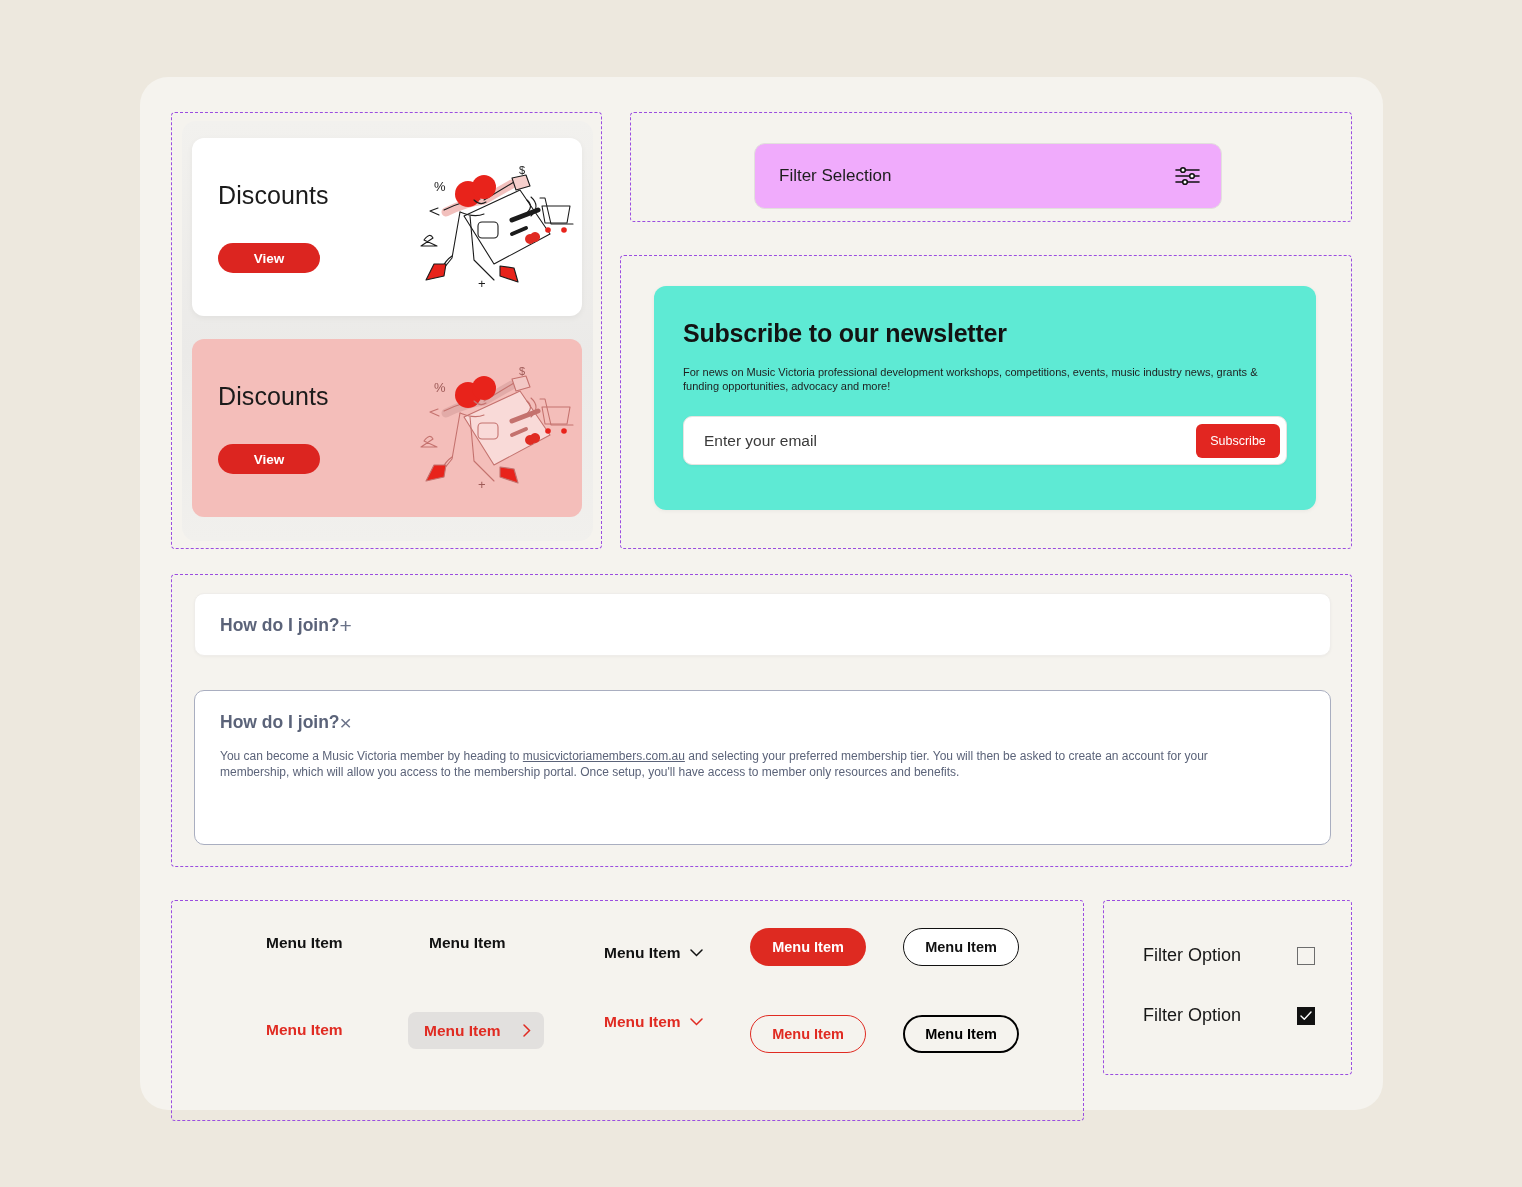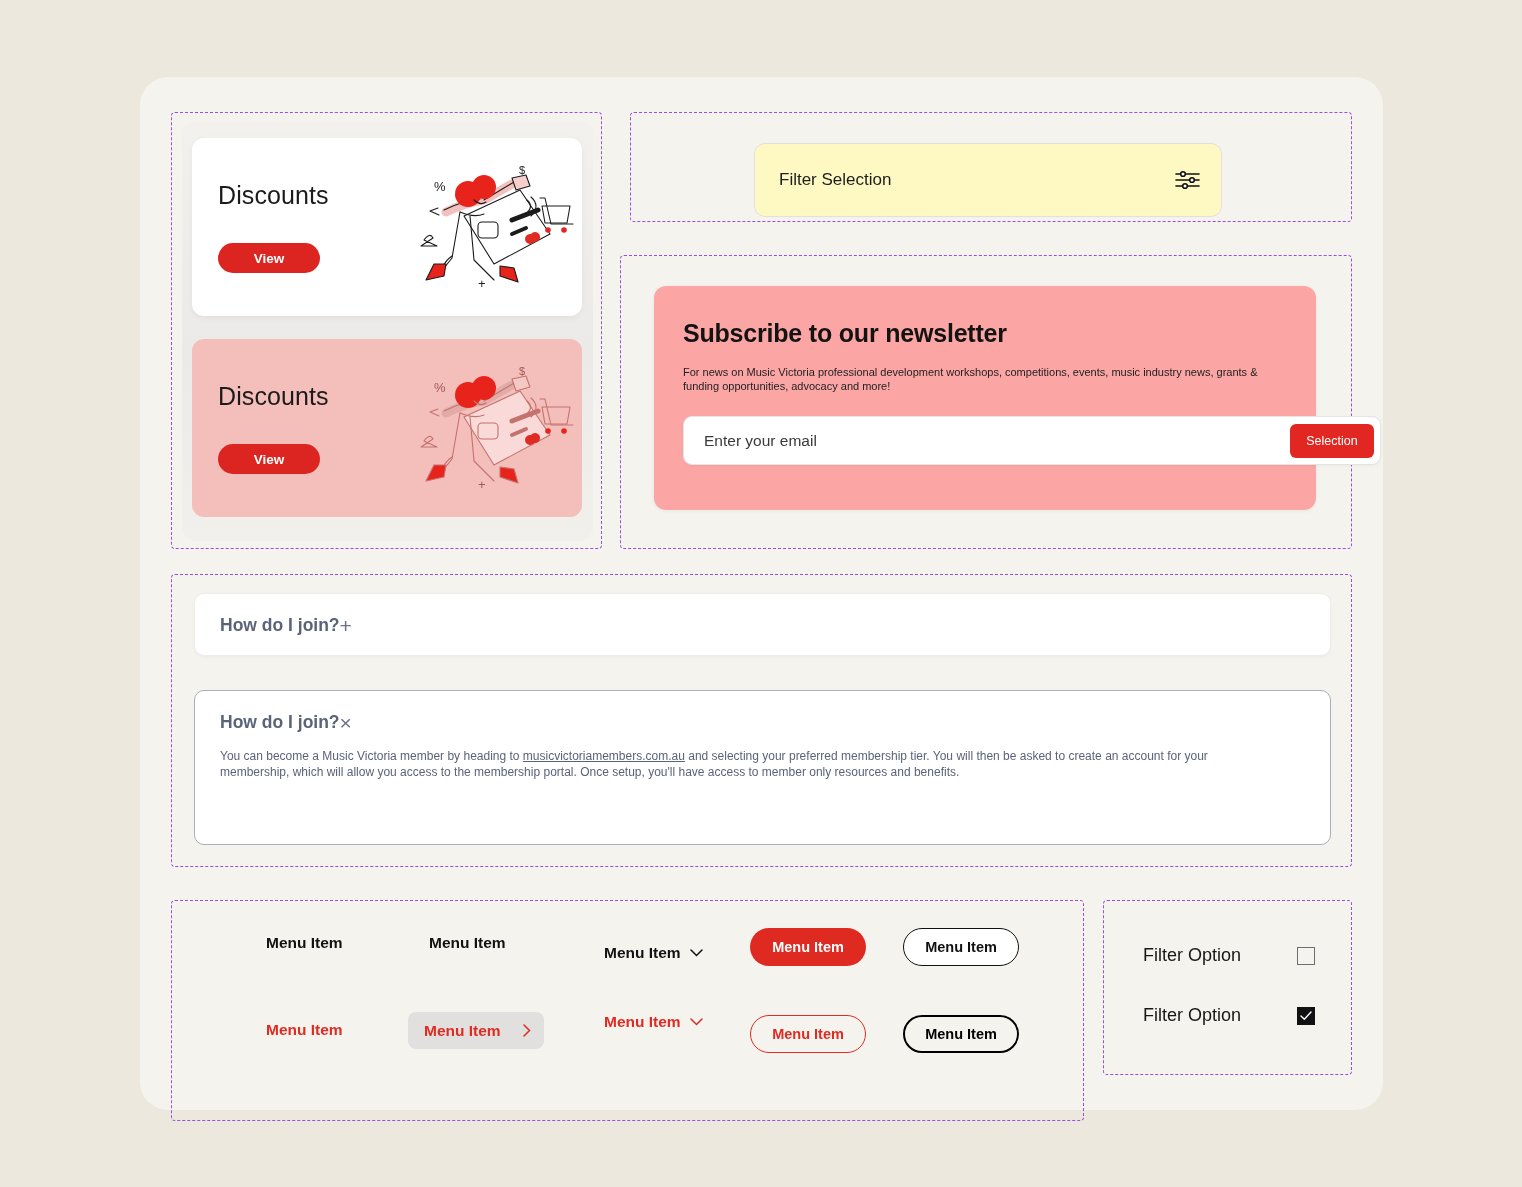--- a/index.html
+++ b/index.html
@@ -83,55 +83,55 @@
     width: 166px;
     height: 142px;
   }
 
   
   #filter-zone { left: 490px; top: 35px; width: 722px; height: 110px; }
 
   .filter-box {
     position: absolute;
     left: 123px; top: 30px;
-    width: 468px; height: 74px;
-    background: #fef9c3;
+    width: 468px; height: 66px;
+    background: #f0abfc;
     border: 1px solid #E2E0DC;
     border-radius: 11px;
     display: flex;
     align-items: center;
     justify-content: space-between;
     padding: 0 20px 0 24px;
     cursor: pointer;
   }
   .filter-label { font-size: 17px; color: #1D1D1D; }
 
   
   #news-zone { left: 480px; top: 178px; width: 732px; height: 294px; }
 
   .news-card {
     position: absolute;
     left: 33px; top: 30px;
     width: 662px; height: 224px;
-    background: #fca5a5;
+    background: #5eead4;
     border-radius: 12px;
     box-shadow: 0 1px 4px rgba(0,0,0,.05);
     padding: 33px 30px 0 29px;
   }
   .news-title { font-size: 25px; font-weight: 700; color:#131313; letter-spacing:-.2px; }
   .news-body  {
     margin-top: 17px;
     font-size: 11px;
     line-height: 1.28;
     color: #1E1E1E;
     max-width: 600px;
   }
   .email-row {
     margin-top: 23px;
-    width: 698px;
+    width: 604px;
     height: 49px;
     background:#fff;
     border:1px solid #E6E4E0;
     border-radius: 9px;
     display:flex;
     align-items:center;
     justify-content:space-between;
     padding: 0 6px 0 20px;
     box-shadow: 0 1px 3px rgba(0,0,0,.04);
   }
@@ -349,21 +349,21 @@
       </svg>
     </div>
   </div>
 
   <div class="dashed" id="news-zone">
     <div class="news-card">
       <div class="news-title">Subscribe to our newsletter</div>
       <div class="news-body">For news on Music Victoria professional development workshops, competitions, events, music industry news, grants &amp; funding opportunities, advocacy and more!</div>
       <div class="email-row">
         <input class="email-input" type="text" placeholder="Enter your email" style="">
-        <button class="subscribe-btn">Selection</button>
+        <button class="subscribe-btn">Subscribe</button>
       </div>
     </div>
   </div>
 
   <div class="dashed" id="faq-zone">
 
     <div class="faq-item faq-collapsed">
       <div class="faq-head">
         <span class="faq-q">How do I join?</span>
         <span class="faq-ic">+</span>

